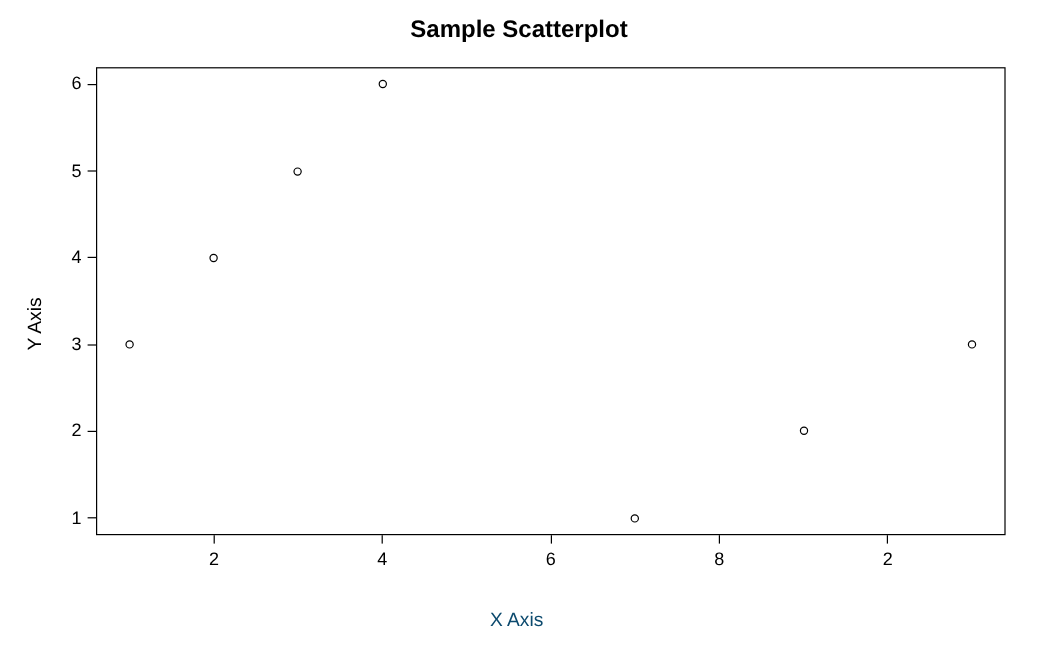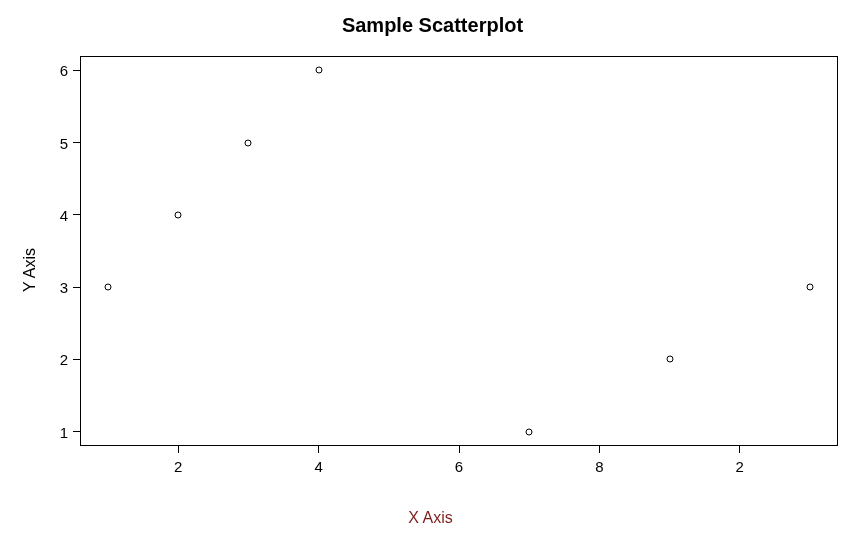--- a/index.html
+++ b/index.html
@@ -40,21 +40,21 @@
     font-size: 16px;
     color: #000;
   }
   .xlabel {
     position: absolute;
     bottom: 12px;
     left: 0;
     right: 4px;
     text-align: center;
     font-size: 16px;
-    color: #7f1d1d;
+    color: #0c4a6e;
   }
   .tick-label-x {
     position: absolute;
     font-size: 15px;
     color: #000;
     transform: translateX(-50%);
   }
   .tick-label-y {
     position: absolute;
     font-size: 15px;

